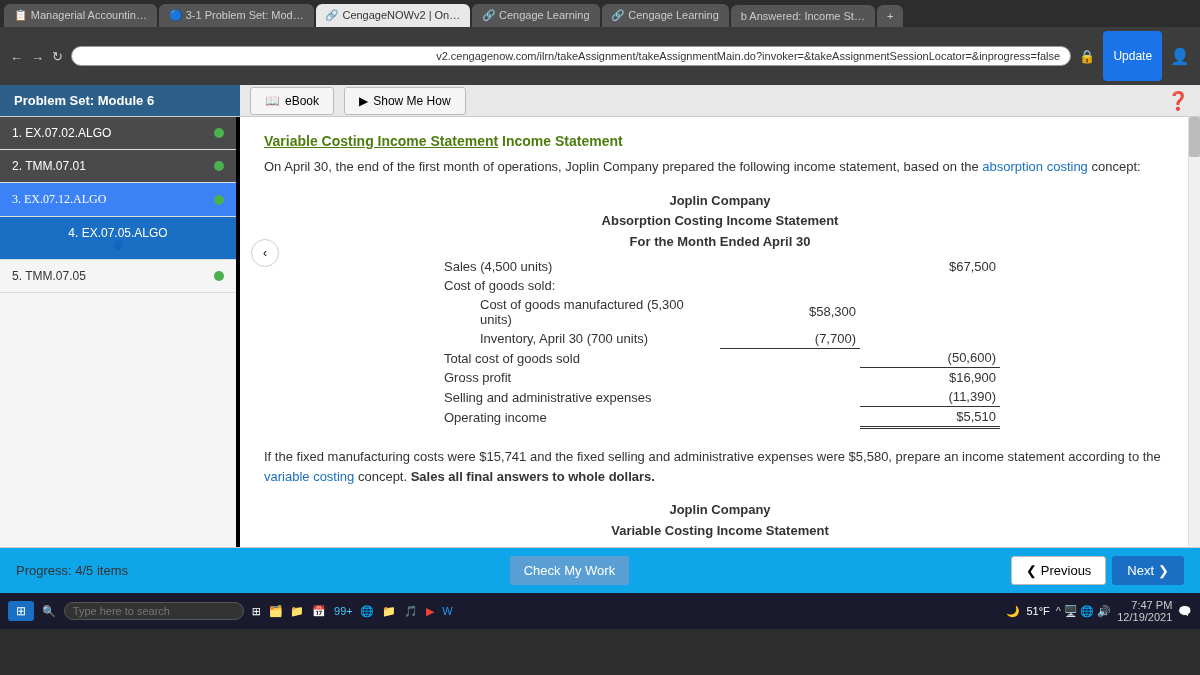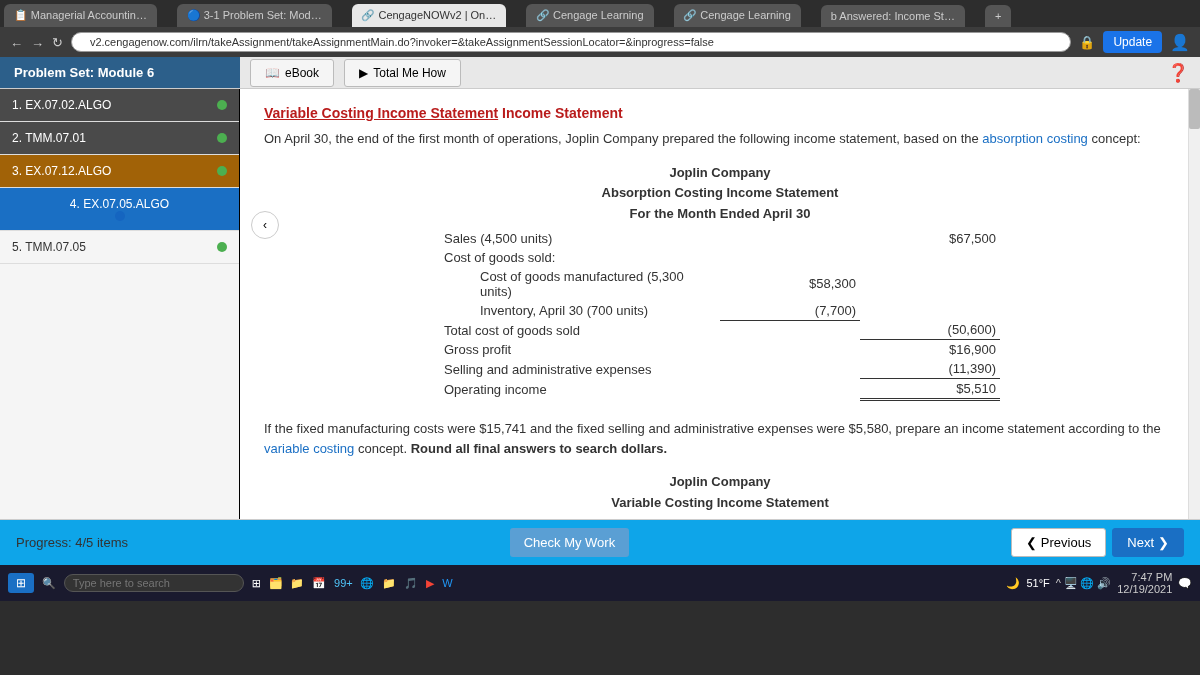--- a/index.html
+++ b/index.html
@@ -1,21 +1,21 @@
 <!DOCTYPE html>
 <html><head>
   <meta charset="utf-8">
   <style>
     * { box-sizing: border-box; margin: 0; padding: 0; }
     body { font-family: Arial, sans-serif; font-size: 13px; background: #2d2d2d; color: #333; }
     .tab-bar {
       background: #2d2d2d;
       display: flex;
       align-items: flex-end;
-      gap: 20px;
+      gap: 2px;
       padding: 4px 4px 0;
     }
     .tab {
       background: #555;
       color: #ccc;
       padding: 5px 10px;
       border-radius: 6px 6px 0 0;
       font-size: 11px;
       max-width: 160px;
       white-space: nowrap;
@@ -32,30 +32,31 @@
       padding: 4px 10px;
       display: flex;
       align-items: center;
       gap: 8px;
     }
     .address-input {
       flex: 1;
       background: #fff;
       border: 1px solid #999;
       border-radius: 12px;
-      padding: 3px 18px;
+      padding: 3px 10px;
       font-size: 11px;
       color: #333;
+      text-align: right;
     }
     .update-btn {
       background: #1a73e8;
       color: white;
       border: none;
       border-radius: 4px;
-      padding: 4px 10px;
+      padding: 18px 10px;
       font-size: 12px;
       cursor: pointer;
     }
 
     .app-container {
       display: flex;
       flex-direction: column;
       height: 508px;
       background: #f0f0f0;
     }
@@ -90,21 +91,21 @@
 
     .main-area {
       display: flex;
       flex: 1;
       overflow: hidden;
     }
 
     .sidebar {
       width: 240px;
       background: #f5f5f5;
-      border-right: 1px solid #000000;
+      border-right: 4px solid #000000;
       flex-shrink: 0;
     }
     .sidebar-item {
       padding: 9px 12px;
       border-bottom: 1px solid #ddd;
       cursor: pointer;
       display: flex;
       align-items: center;
       justify-content: space-between;
       font-size: 12px;
@@ -113,22 +114,23 @@
     .sidebar-item.active {
       background: #1a6fc4;
       color: white;
       flex-direction: column;
     }
     .sidebar-item.dark-bg {
       background: #4a4a4a;
       color: white;
     }
     .sidebar-item.medium-bg {
-      background: #a16207;
-      color: white;
+      background: #3b82f6;
+      color: white;
+      font-family: Liberation Serif, serif;
     }
     .dot {
       width: 10px;
       height: 10px;
       border-radius: 50%;
       background: #4caf50;
       flex-shrink: 0;
     }
     .dot.active-dot { background: #1565c0; }
 
@@ -155,21 +157,21 @@
       align-items: center;
       justify-content: center;
       font-size: 12px;
       z-index: 10;
     }
 
     h3.section-title {
       font-size: 14px;
       font-weight: bold;
       margin-bottom: 8px;
-      color: #b91c1c;
+      color: #4d7c0f;
     }
     .title-underline { text-decoration: underline; }
 
     .intro-text {
       font-size: 13px;
       color: #333;
       margin-bottom: 14px;
       line-height: 1.5;
     }
     .absorption-link { color: #1a6fc4; text-decoration: none; }
@@ -356,21 +358,21 @@
 <div class="app-container">
 
   <div class="top-bar">
     <div class="problem-set-header">Problem Set: Module 6</div>
     <button class="top-nav-btn">
       <span>📖</span>
       <span>eBook</span>
     </button>
     <button class="top-nav-btn">
       <span>▶</span>
-      <span>Total Me How</span>
+      <span>Show Me How</span>
     </button>
     <div style="margin-left:auto;padding-right:10px;">
       <span style="font-size:18px;cursor:pointer;color:#1a6fc4;">❓</span>
     </div>
   </div>
 
   <div class="main-area">
 
     <div class="sidebar">
       <div class="sidebar-item dark-bg">
@@ -465,21 +467,21 @@
               <td class="amount-col"></td>
               <td class="total-col" style="border-top:1px solid #333;border-bottom:3px double #333;">$5,510</td>
             </tr>
           </tbody>
         </table>
       </div>
 
       <p class="instruction-text">
         If the fixed manufacturing costs were $15,741 and the fixed selling and administrative expenses were $5,580, prepare an income statement according to the 
         <a class="variable-link" href="#">variable costing</a>
-        concept. <span class="bold-text">Round all final answers to search dollars.</span>
+        concept. <span class="bold-text">Sales all final answers to whole dollars.</span>
       </p>
 
       <div class="variable-statement">
         <div class="statement-title">
           <div>Joplin Company</div>
           <div>Variable Costing Income Statement</div>
           <div>For the Month Ended April 30</div>
         </div>
 
         <div class="input-row">

